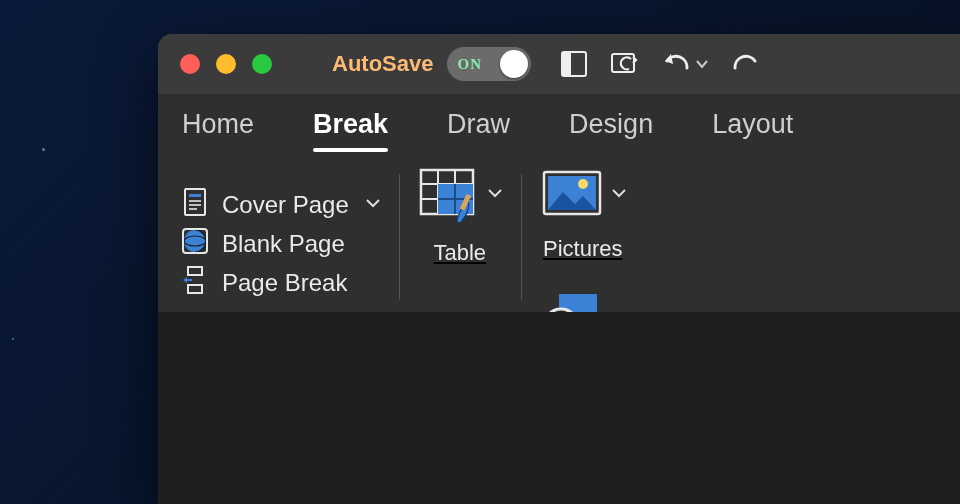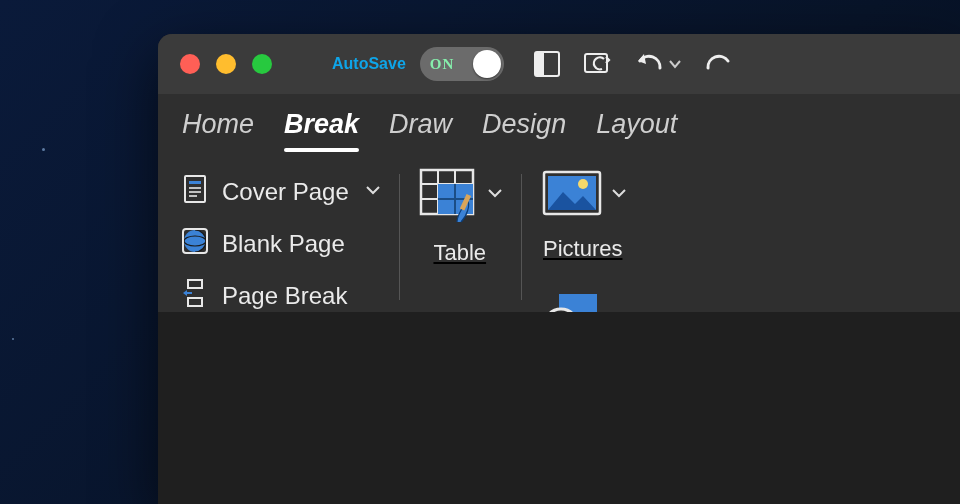--- a/index.html
+++ b/index.html
@@ -8,43 +8,43 @@
   .window{position:absolute;left:158px;top:34px;width:802px;height:470px;
     background:#2a2a2a;border-top-left-radius:14px;box-shadow:0 20px 60px rgba(0,0,0,.6);}
   .titlebar{height:60px;display:flex;align-items:center;padding:0 22px;
     background:#3b3b3b;border-top-left-radius:14px;}
   .traffic{display:flex;gap:16px;}
   .tl{width:20px;height:20px;border-radius:50%;}
   .tl-r{background:#ff5f56;}
   .tl-y{background:#ffbd2e;}
   .tl-g{background:#27c93f;}
   .autosave{display:flex;align-items:center;margin-left:60px;gap:14px;}
-  .autosave-label{color:#0ea5e9;font-size:16px;font-weight:600;}
+  .autosave-label{color:#fdba74;font-size:22px;font-weight:600;}
   .toggle{width:84px;height:34px;border-radius:17px;background:#6b6b6b;
     display:flex;align-items:center;position:relative;}
   .toggle-on{position:absolute;left:10px;color:#86efac;font-size:15px;font-weight:700;letter-spacing:1px;font-family:Liberation Serif, serif;}
   .toggle-knob{position:absolute;right:3px;width:28px;height:28px;border-radius:50%;
     background:#fff;box-shadow:0 1px 2px rgba(0,0,0,.5);}
   .qat{display:flex;align-items:center;gap:20px;margin-left:28px;}
   .qat svg{display:block;}
   .qat-btn{display:flex;align-items:center;color:#e9e9e9;}
   .chev{margin-left:2px;}
 
-  .tabs{height:58px;display:flex;align-items:flex-end;padding:0 24px;gap:30px;
-    background:#2f2f2f;font-style:italic;}
+  .tabs{height:58px;display:flex;align-items:flex-end;padding:0 24px;gap:59px;
+    background:#2f2f2f;}
   .tab{display:flex;flex-direction:column;align-items:center;cursor:pointer;}
   .tab-label{color:#cfcfcf;font-size:27px;padding-bottom:8px;}
   .tab.active .tab-label{color:#ffffff;font-weight:600;}
   .tab-u{height:4px;width:100%;background:transparent;border-radius:2px;}
   .tab.active .tab-u{background:#ffffff;}
 
   .ribbon{height:160px;background:#2f2f2f;display:flex;padding:12px 24px 0;border-bottom:1px solid #454545;}
   .group{display:flex;flex-direction:column;padding:0 18px;position:relative;}
   .group+.group::before{content:"";position:absolute;left:0;top:10px;bottom:24px;width:1px;background:#555;}
-  .pages-list{display:flex;flex-direction:column;gap:16px;justify-content:center;height:100%;}
+  .pages-list{display:flex;flex-direction:column;gap:3px;justify-content:center;height:100%;}
   .pg-row{display:flex;align-items:center;gap:14px;color:#eaeaea;font-size:24px;cursor:pointer;}
   .pg-row svg{flex-shrink:0;}
   .pg-chev{font-size:16px;color:#ccc;margin-left:2px;}
 
   .big-btn{display:flex;flex-direction:column;align-items:center;gap:8px;cursor:pointer;text-decoration:underline;}
   .big-row{display:flex;align-items:flex-start;gap:6px;}
   .big-label{color:#eaeaea;font-size:22px;}
   .dchev{color:#e2e2e2;font-size:16px;margin-top:22px;}
 
   .content{position:absolute;left:0;right:0;top:278px;bottom:0;background:#1f1f1f;}

